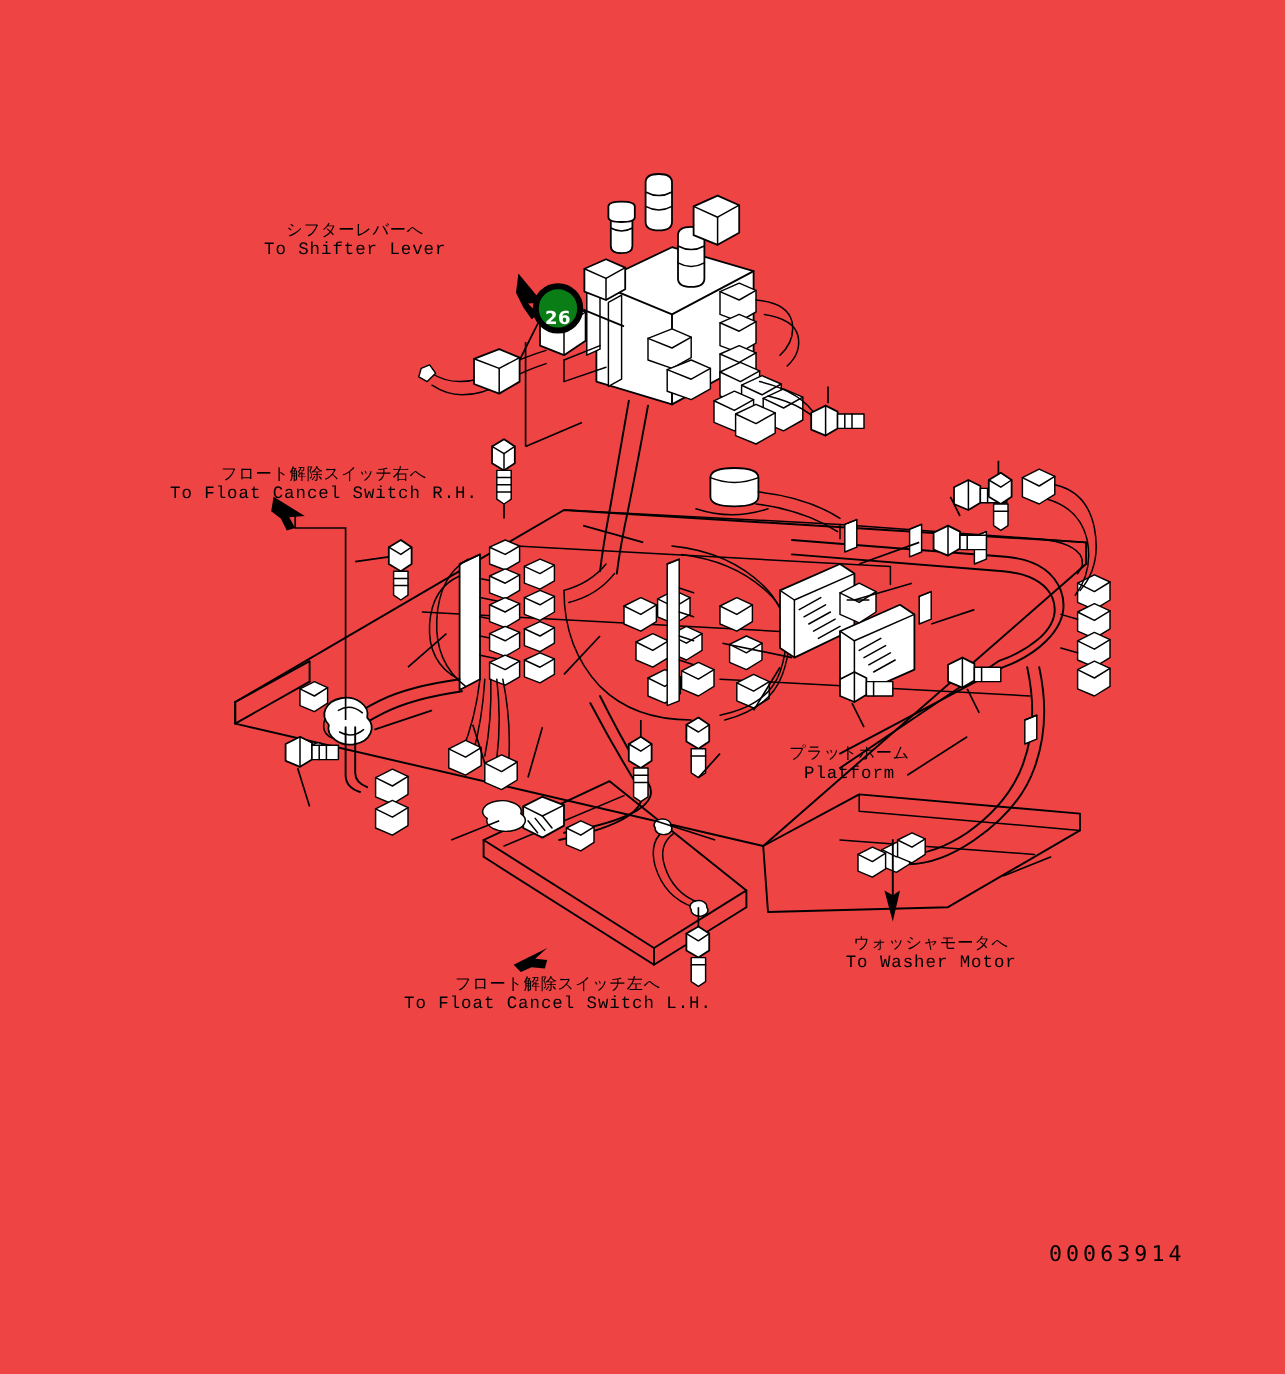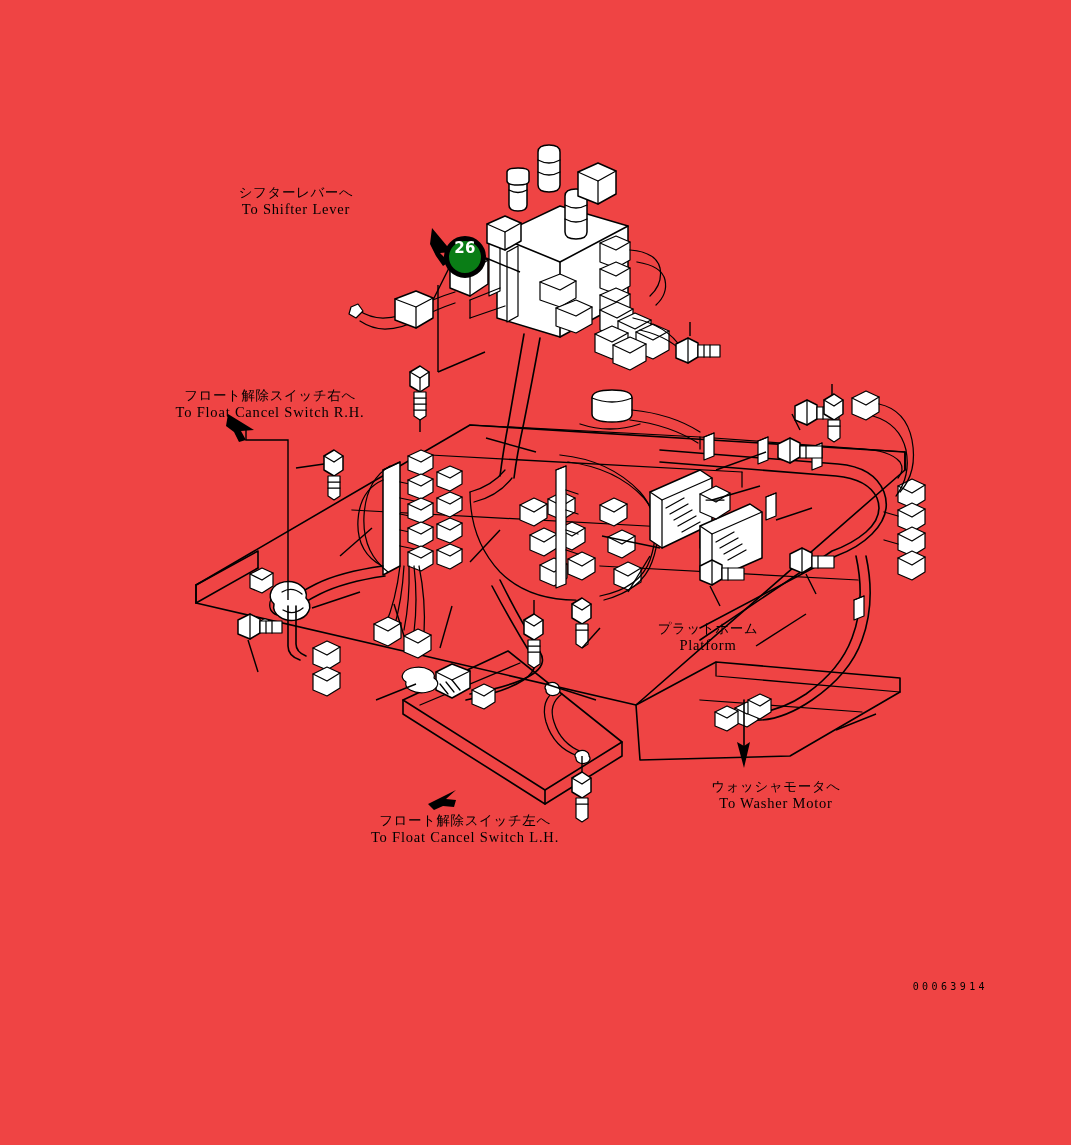--- a/index.html
+++ b/index.html
@@ -70,47 +70,47 @@
     color: #000000;
     white-space: nowrap;
     line-height: 1.18;
   }
   .cal-jp {
     font-family: "DejaVu Sans", sans-serif;
     font-size: 13.5px;
     letter-spacing: 0.6px;
   }
   .cal-en {
-    font-family: Liberation Serif, serif;
+    font-family: Liberation Mono, monospace;
     font-size: 14.5px;
     letter-spacing: 0.8px;
   }
   #drawing-number {
     position: absolute;
     right: 130px;
-    top: 981px;
+    top: 1035px;
     font-family: "DejaVu Sans Mono", monospace;
-    font-size: 10px;
+    font-size: 18px;
     letter-spacing: 3.4px;
     color: #000000;
     white-space: nowrap;
   }
   
   #badge-26 {
     position: absolute;
     left: 444px;
     top: 236px;
     width: 42px;
     height: 42px;
     border-radius: 50%;
     background: #0a7d16;
     border: 5px solid #000000;
     box-sizing: border-box;
     display: flex;
-    align-items: flex-start;
+    align-items: flex-end;
     justify-content: center;
   }
   #badge-26 span {
     color: #ffffff;
     font-family: "DejaVu Sans", sans-serif;
     font-size: 15px;
     font-weight: bold;
     line-height: 1;
     letter-spacing: 0.3px;
   }

